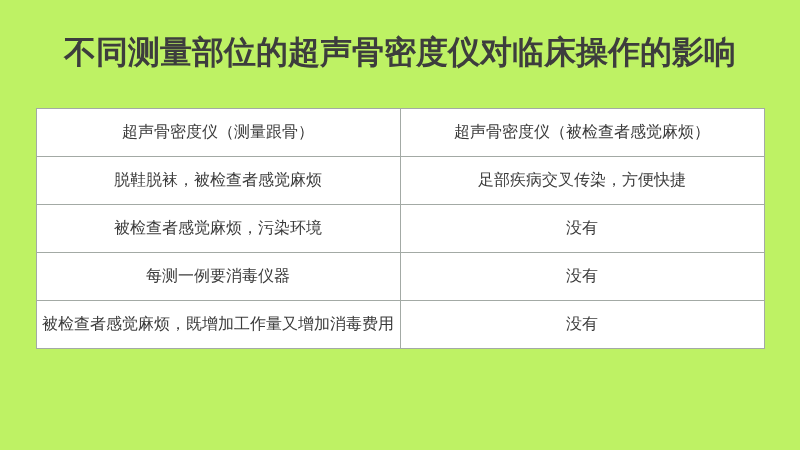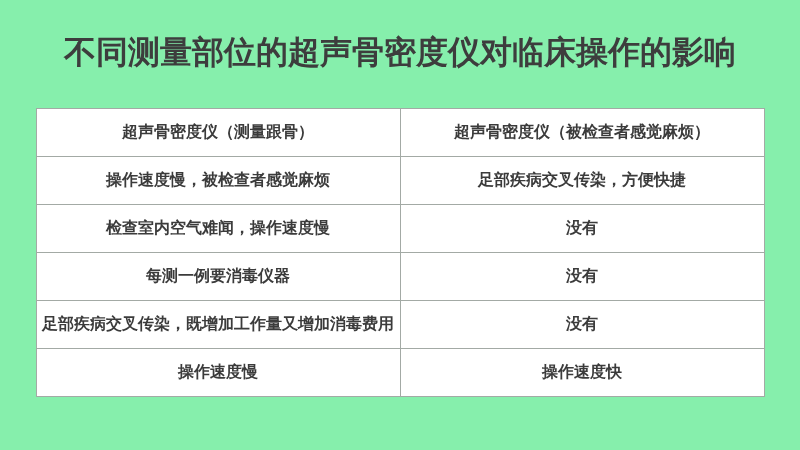--- a/index.html
+++ b/index.html
@@ -8,21 +8,21 @@
     height: 450px;
     background: #ffffff;
     overflow: hidden;
   }
   body {
     font-family: "Liberation Sans", "DejaVu Sans", sans-serif;
   }
   .page {
     width: 800px;
     height: 450px;
-    background: #86efac;
+    background: #bef264;
     position: relative;
   }
   .title {
     width: 800px;
     padding-top: 36px;
     text-align: center;
     font-size: 32px;
     line-height: 32px;
     font-weight: bold;
     color: #3d3d3d;
@@ -36,56 +36,52 @@
     background: #ffffff;
   }
   table.cmp th,
   table.cmp td {
     border: 1px solid #a3aaa5;
     width: 50%;
     height: 48px;
     text-align: center;
     vertical-align: middle;
     font-size: 16px;
-    font-weight: bold;
+    font-weight: normal;
     color: #3b3b3b;
     padding: 0 4px;
   }
 </style>
 </head>
 <body>
 
 <div class="page">
 
   <h1 class="title">不同测量部位的超声骨密度仪对临床操作的影响</h1>
 
   <table class="cmp">
     <thead>
       <tr>
         <th>超声骨密度仪（测量跟骨）</th>
         <th>超声骨密度仪（被检查者感觉麻烦）</th>
       </tr>
     </thead>
     <tbody>
       <tr>
-        <td>操作速度慢，被检查者感觉麻烦</td>
+        <td>脱鞋脱袜，被检查者感觉麻烦</td>
         <td>足部疾病交叉传染，方便快捷</td>
       </tr>
       <tr>
-        <td>检查室内空气难闻，操作速度慢</td>
+        <td>被检查者感觉麻烦，污染环境</td>
         <td>没有</td>
       </tr>
       <tr>
         <td>每测一例要消毒仪器</td>
         <td>没有</td>
       </tr>
       <tr>
-        <td>足部疾病交叉传染，既增加工作量又增加消毒费用</td>
+        <td>被检查者感觉麻烦，既增加工作量又增加消毒费用</td>
         <td>没有</td>
-      </tr>
-      <tr>
-        <td>操作速度慢</td>
-        <td>操作速度快</td>
       </tr>
     </tbody>
   </table>
 
 </div>
 
 </body></html>

